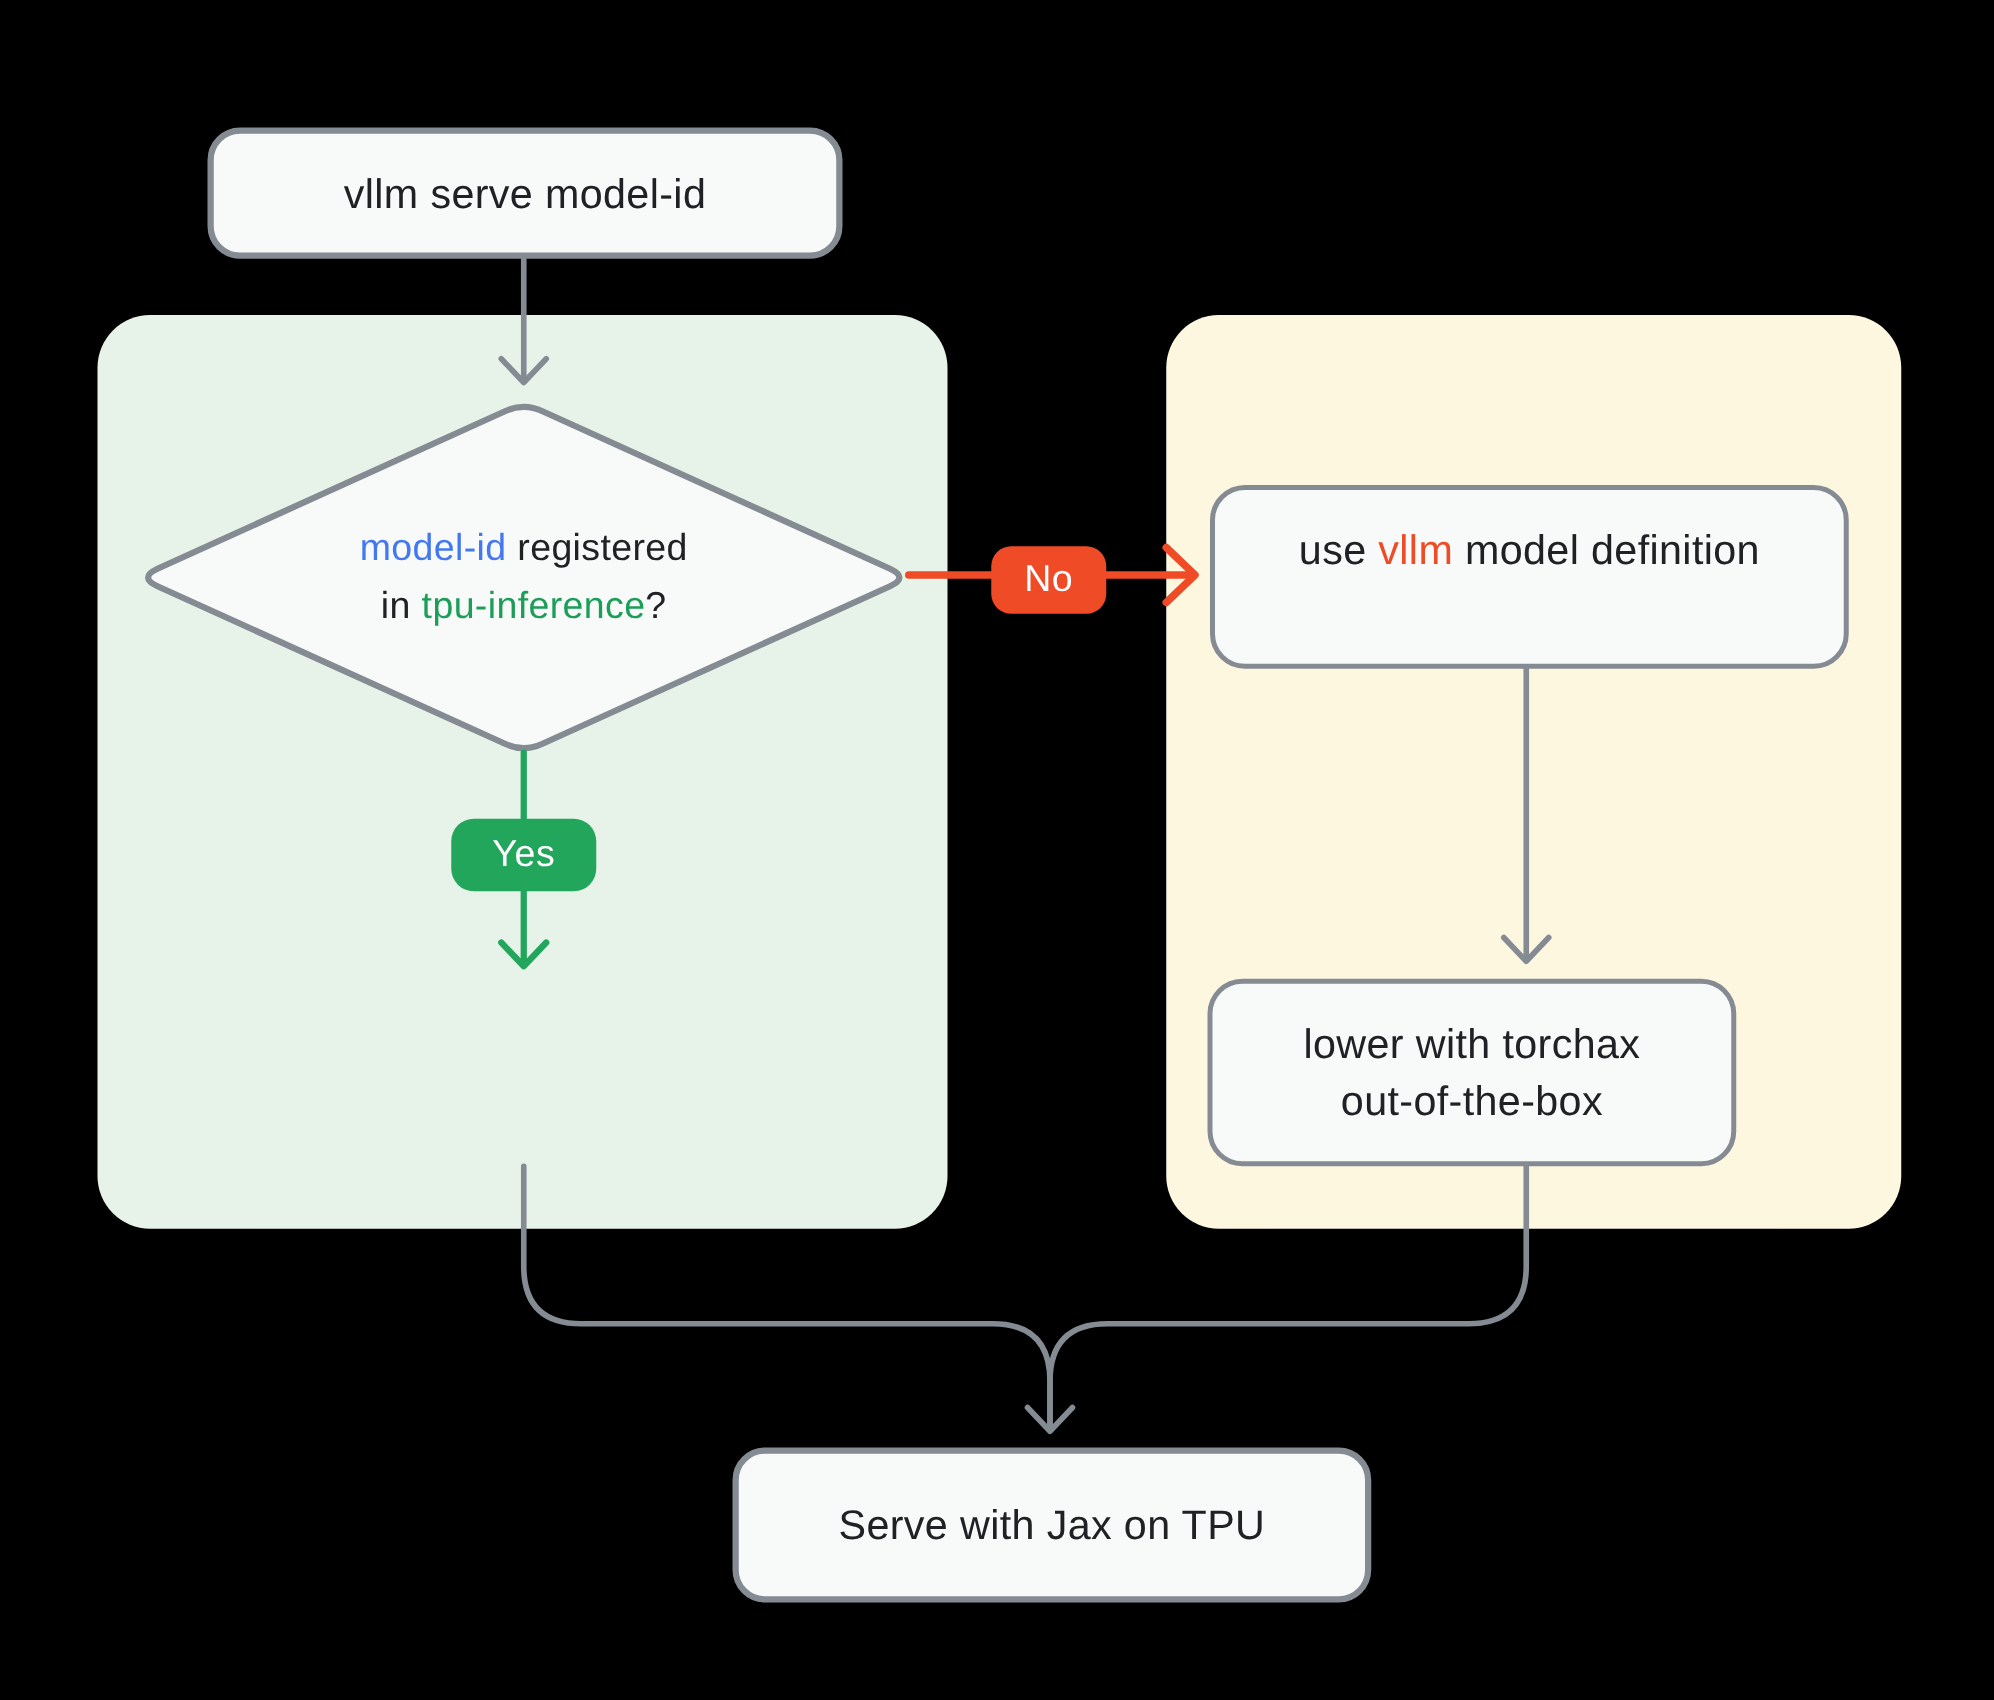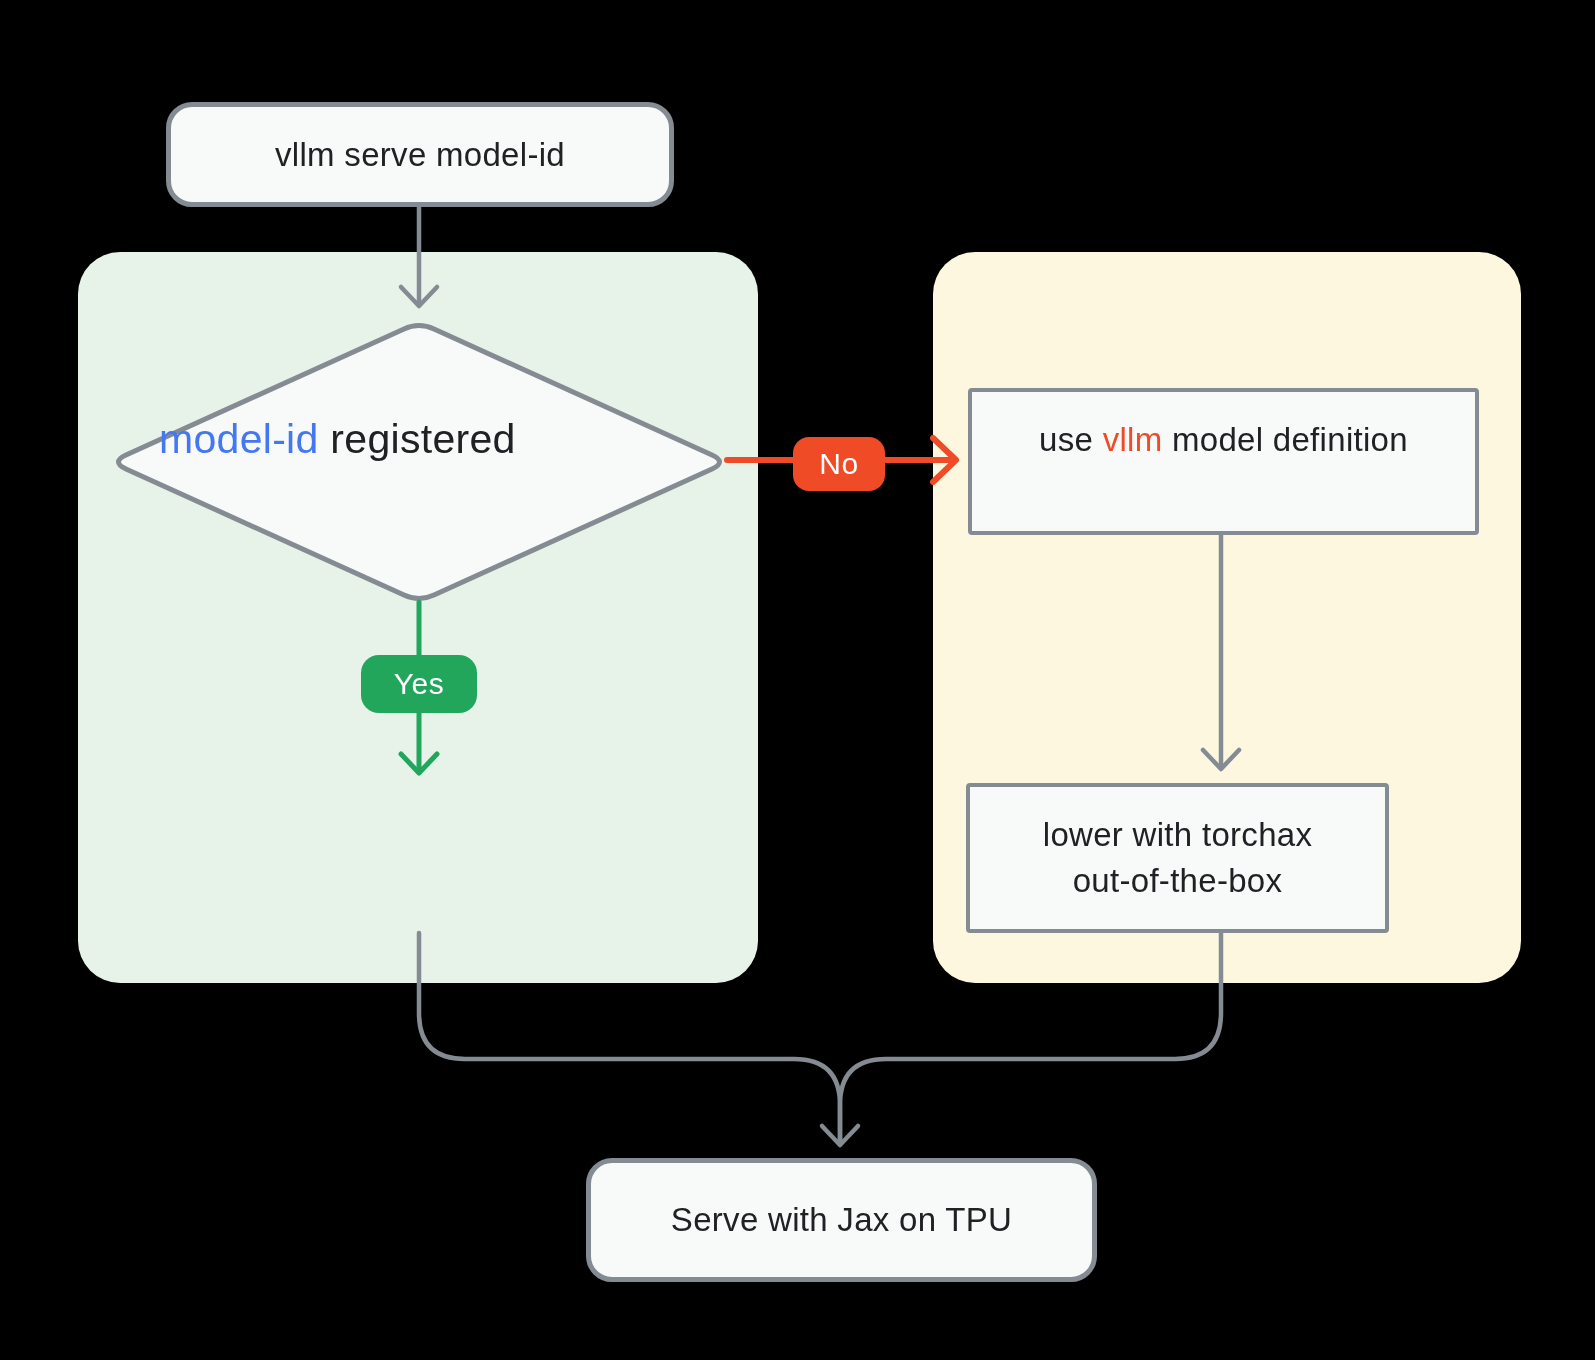--- a/index.html
+++ b/index.html
@@ -50,43 +50,44 @@
     fill: var(--node-fill);
     stroke: var(--node-border);
     stroke-width: 5;
     stroke-linejoin: round;
   }
   .node {
     position: absolute;
     box-sizing: border-box;
     background: var(--node-fill);
     border: 4px solid var(--node-border);
-    border-radius: 4px;
+    border-radius: 28px;
     display: flex;
     flex-direction: column;
     justify-content: center;
     align-items: center;
     text-align: center;
     color: var(--text-dark);
     font-size: 33px;
     line-height: 46px;
     letter-spacing: 0.3px;
   }
   .node.thick {
     border-width: 5px;
     border-radius: 26px;
   }
   .node.top-align {
     justify-content: flex-start;
     padding-top: 25px;
   }
   .diamond-label {
     position: absolute;
+    text-align: center;
     color: var(--text-dark);
-    font-size: 41px;
+    font-size: 30px;
     line-height: 46px;
     letter-spacing: 0.3px;
   }
   .pill {
     position: absolute;
     display: flex;
     align-items: center;
     justify-content: center;
     color: #fff;
     font-size: 30px;
@@ -129,20 +130,21 @@
     <path class="wire-gray" d="M 1221 933 V 1013 Q 1221 1059 1175 1059 L 886 1059 Q 840 1059 840 1105 V 1142"></path>
     <path class="wire-gray" d="M 822 1126 L 840 1145 L 858 1126"></path>
   </svg>
 
   <div class="node thick" style="left:166px; top:102px; width:508px; height:105px;">
     <div>vllm serve model-id</div>
   </div>
 
   <div class="diamond-label" style="left:159px; top:416px; width:520px;">
       <div><span style="color: rgb(68, 120, 241);">model-id</span><span> registered</span></div>
+      <div><span>in </span><span style="color: rgb(27, 158, 88);">tpu-inference</span><span>?</span></div>
     </div>
 
   <div class="node top-align" style="left:968px; top:388px; width:511px; height:147px;">
       <div><span>use </span><span style="color: rgb(238, 75, 38);">vllm</span><span> model definition</span></div>
     </div>
 
 
   <div class="node" style="left:966px; top:783px; width:423px; height:150px;">
       <div><span>lower with torchax</span></div>
       <div><span>out-of-the-box</span></div>

